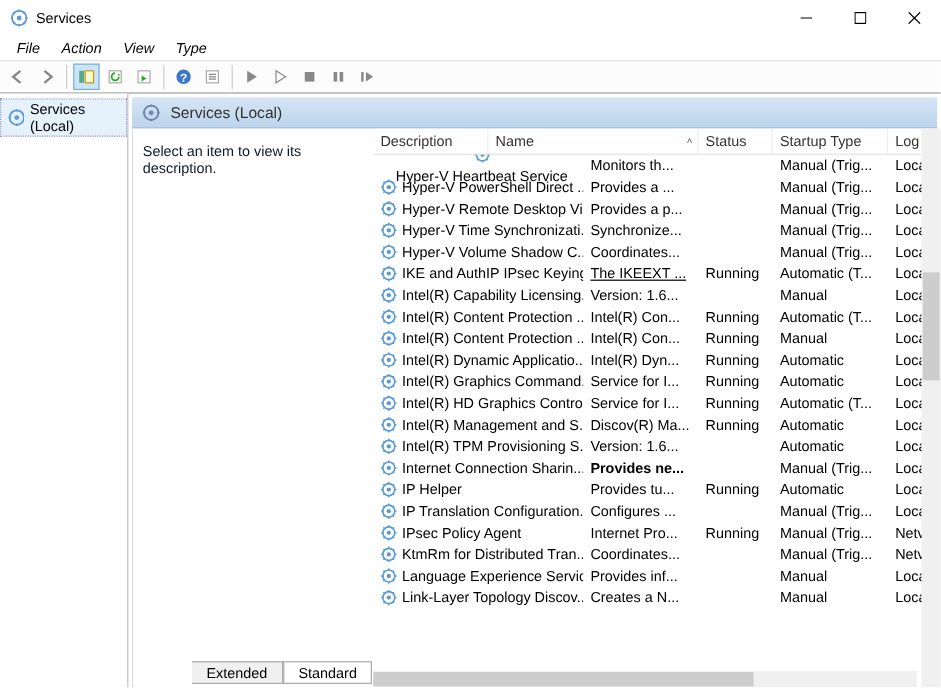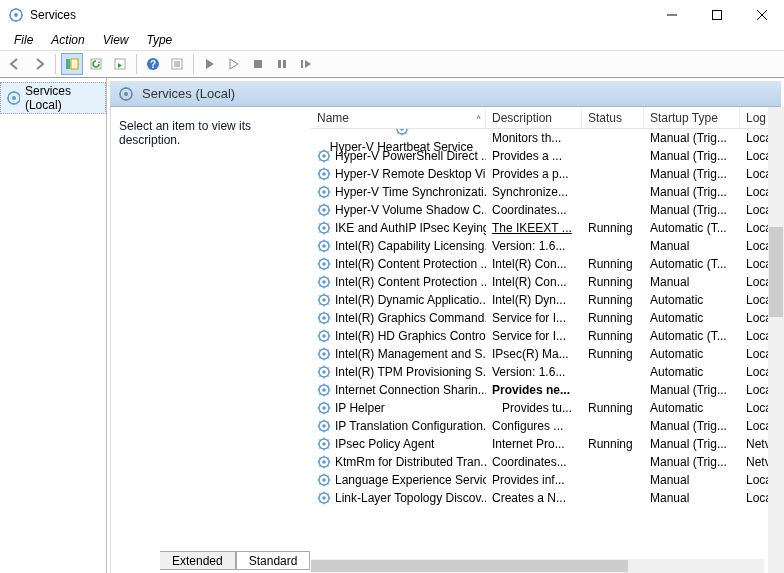--- a/index.html
+++ b/index.html
@@ -176,22 +176,22 @@
           <path d="M8 1v2M8 13v2M1 8h2M13 8h2" stroke="#6a87a8" stroke-width="1.2"></path>
         </svg>
       <span>Services (Local)</span>
     </div>
     <div class="contentrow">
       <div class="descpane">
         <span>Select an item to view its description.</span>
       </div>
       <div class="gridwrap">
         <div class="gridhead" id="gridhead">
+            <div class="gh" style="width: 96px;">Description</div>
             <div class="gh" style="width: 175px;">Name<span class="sort">˄</span></div>
-            <div class="gh" style="width: 96px;">Description</div>
             <div class="gh" style="width: 62px;">Status</div>
             <div class="gh" style="width: 96px;">Startup Type</div>
             <div class="gh" style="width: 40px; text-align: center;">Log<span class="sort">˄</span></div>
           </div>
         <div class="gridbody" id="gridbody">
             <div class="row">
               <div class="cell name" style="width: 175px; flex-direction: column;">
                 <span>
                   <svg width="14" height="14">
                     <circle cx="7" cy="7" r="5" fill="none" stroke="#5b9bd5" stroke-width="1.4"></circle>
@@ -386,21 +386,21 @@
               <div class="cell name" style="width: 175px;">
                 <span>
                   <svg width="14" height="14">
                     <circle cx="7" cy="7" r="5" fill="none" stroke="#5b9bd5" stroke-width="1.4"></circle>
                     <circle cx="7" cy="7" r="1.8" fill="#5b9bd5"></circle>
                     <path d="M7 0.5v2M7 11.5v2M0.5 7h2M11.5 7h2M2.5 2.5l1.3 1.3M10.2 10.2l1.3 1.3M11.5 2.5l-1.3 1.3M3.8 10.2l-1.3 1.3" stroke="#5b9bd5" stroke-width="1.1"></path>
                   </svg>
                 </span>
                 <span>Intel(R) Management and S...</span>
               </div>
-              <div class="cell" style="width: 96px;">IPsec(R) Ma...</div>
+              <div class="cell" style="width: 96px;">Discov(R) Ma...</div>
               <div class="cell" style="width: 62px;">Running</div>
               <div class="cell" style="width: 96px;">Automatic</div>
               <div class="cell" style="width: 40px;">Loca</div>
             </div>
             <div class="row">
               <div class="cell name" style="width: 175px;">
                 <span>
                   <svg width="14" height="14">
                     <circle cx="7" cy="7" r="5" fill="none" stroke="#5b9bd5" stroke-width="1.4"></circle>
                     <circle cx="7" cy="7" r="1.8" fill="#5b9bd5"></circle>
@@ -434,21 +434,21 @@
               <div class="cell name" style="width: 175px;">
                 <span>
                   <svg width="14" height="14">
                     <circle cx="7" cy="7" r="5" fill="none" stroke="#5b9bd5" stroke-width="1.4"></circle>
                     <circle cx="7" cy="7" r="1.8" fill="#5b9bd5"></circle>
                     <path d="M7 0.5v2M7 11.5v2M0.5 7h2M11.5 7h2M2.5 2.5l1.3 1.3M10.2 10.2l1.3 1.3M11.5 2.5l-1.3 1.3M3.8 10.2l-1.3 1.3" stroke="#5b9bd5" stroke-width="1.1"></path>
                   </svg>
                 </span>
                 <span>IP Helper</span>
               </div>
-              <div class="cell" style="width: 96px; text-align: center;">Provides tu...</div>
+              <div class="cell" style="width: 96px;">Provides tu...</div>
               <div class="cell" style="width: 62px;">Running</div>
               <div class="cell" style="width: 96px;">Automatic</div>
               <div class="cell" style="width: 40px;">Loca</div>
             </div>
             <div class="row">
               <div class="cell name" style="width: 175px;">
                 <span>
                   <svg width="14" height="14">
                     <circle cx="7" cy="7" r="5" fill="none" stroke="#5b9bd5" stroke-width="1.4"></circle>
                     <circle cx="7" cy="7" r="1.8" fill="#5b9bd5"></circle>

